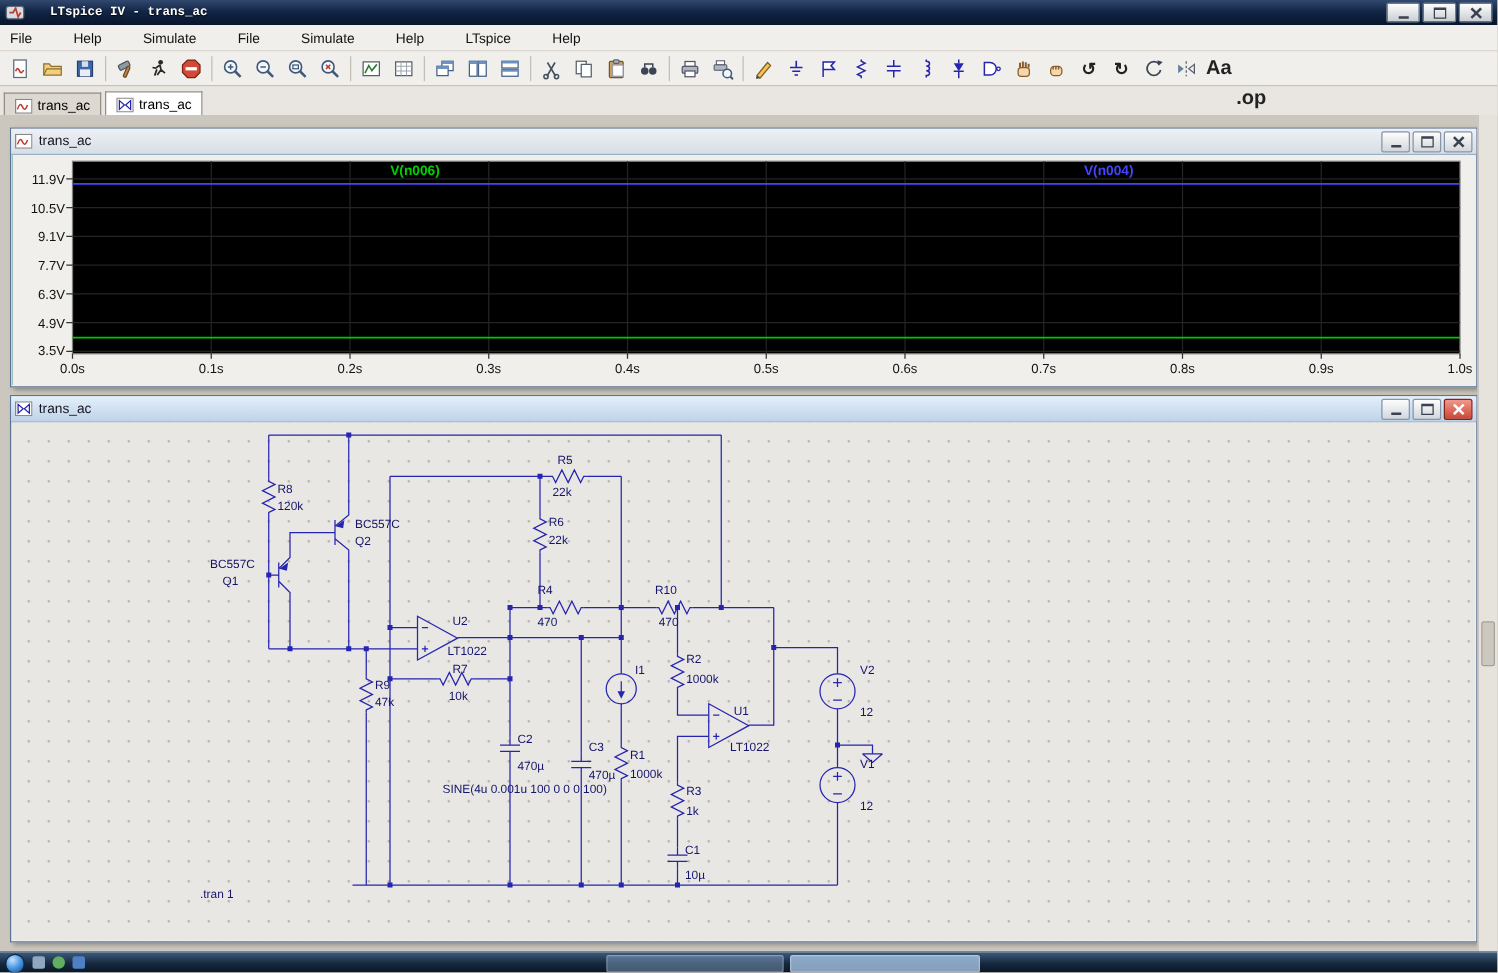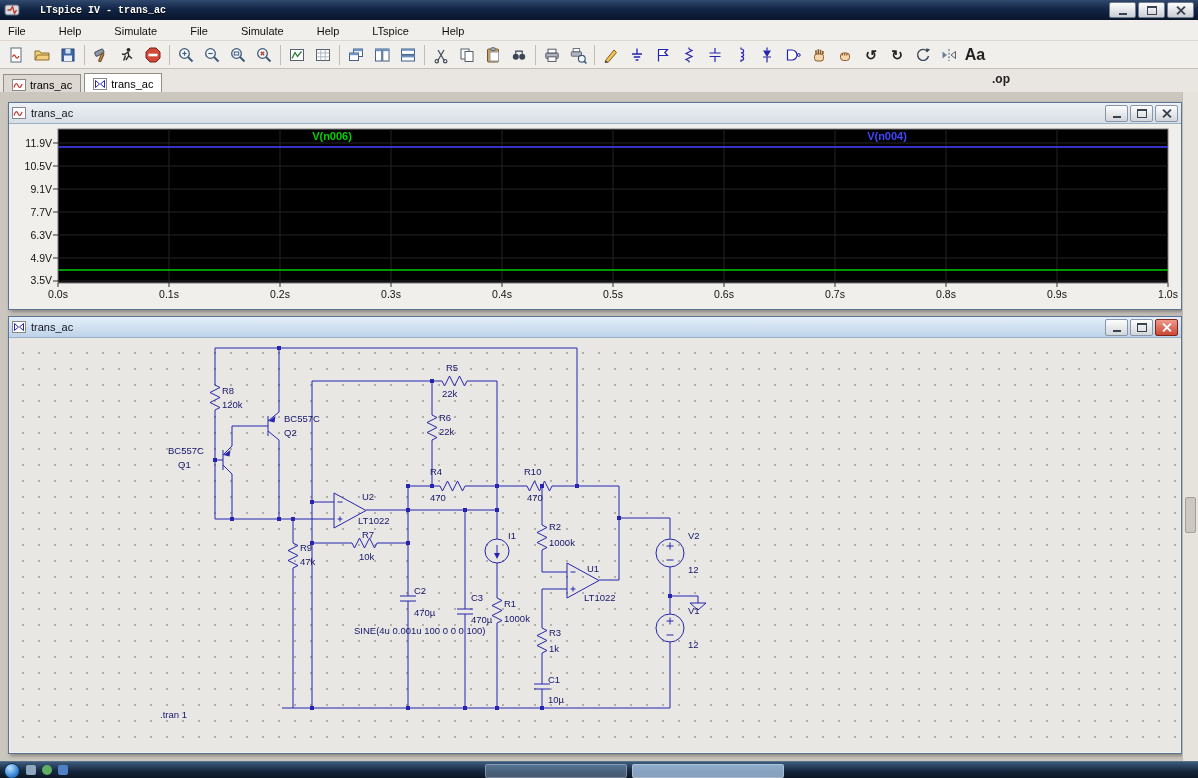--- a/index.html
+++ b/index.html
@@ -322,21 +322,21 @@
         <svg viewBox="0 0 18 18">
           <polygon points="2.5,5.5 7,9 2.5,12.5" fill="#6a7f9a"></polygon>
           <polygon points="15.5,5.5 11,9 15.5,12.5" fill="none" stroke="#56606a"></polygon>
           <path d="M9,3 V15" stroke="#56606a" stroke-dasharray="2 1.6"></path>
         </svg>
       </span>
     <span class="tb">
         <span class="tb-txt" style="font-size:16px;">Aa</span>
       </span>
     <span class="tb">
-        <span class="tb-txt" style="font-size:12px;margin-top:48px;">.op</span>
+        <span class="tb-txt" style="font-size:16px;margin-top:48px;">.op</span>
       </span>
   </div>
 
   <div class="tabbar">
     <div class="tab">
       <svg width="14" height="12" viewBox="0 0 14 12">
           <rect x="0.5" y="0.5" width="13" height="11" fill="#fff" stroke="#888"></rect>
           <path d="M2,8.5 q2,-6.5 4,-2 t4,-1.5" fill="none" stroke="#c0392b" stroke-width="1.2"></path>
         </svg>
       <span>trans_ac</span>

